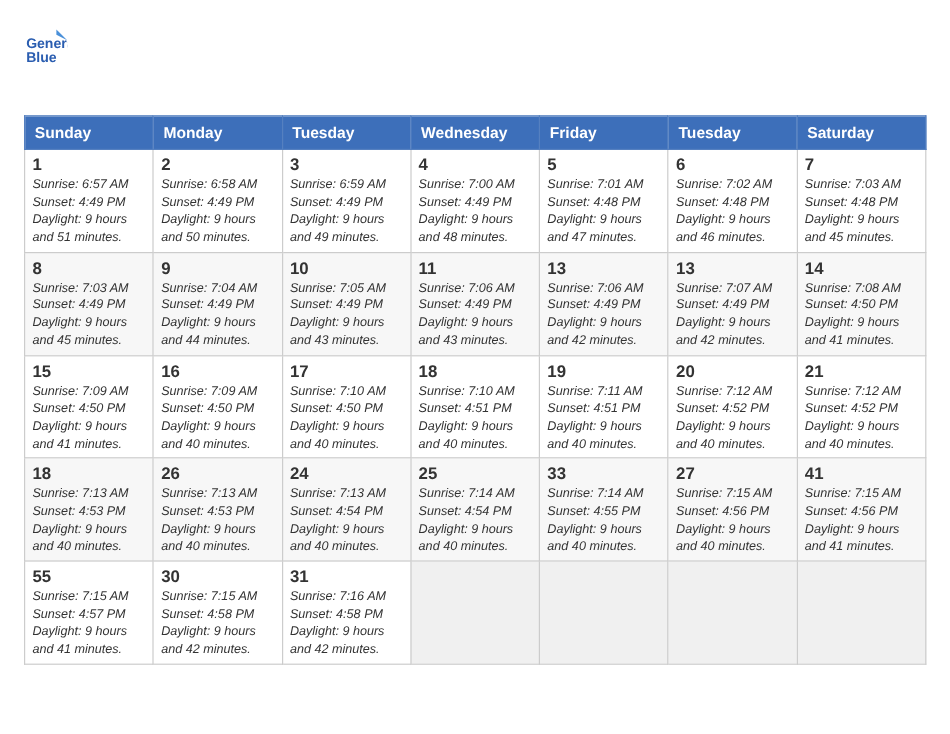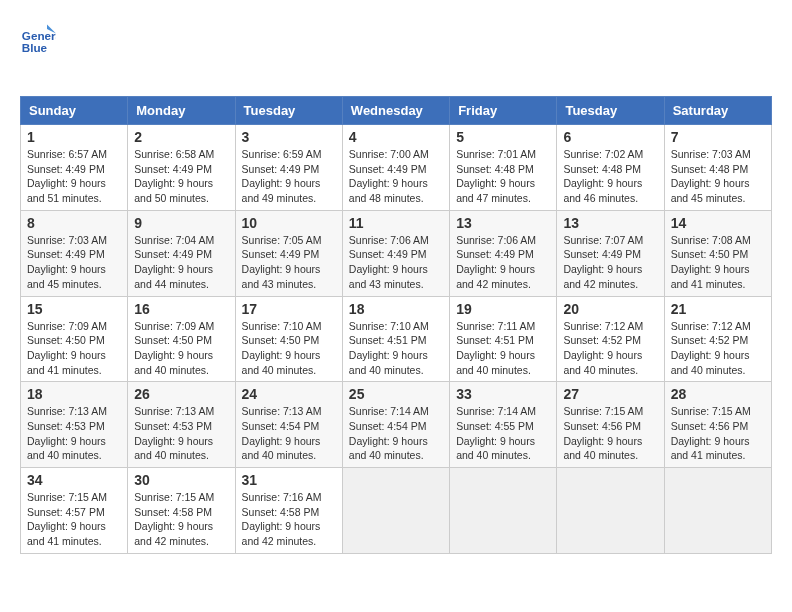--- a/index.html
+++ b/index.html
@@ -71,20 +71,21 @@
       background: #f0f0f0;
     }
     .day-number {
       font-size: 14px;
       font-weight: bold;
       display: block;
       margin-bottom: 2px;
     }
     .day-info {
       line-height: 1.4;
+      font-style: italic;
     }
     tr:nth-child(even) td:not(.empty) {
       background: #f7f7f7;
     }
   </style>
 </head>
 <body>
 
 <div class="header">
   <div class="logo">
@@ -228,27 +229,27 @@
         </td>
         <td>
           <span class="day-number">33</span>
           <div class="day-info">Sunrise: 7:14 AM<br>Sunset: 4:55 PM<br>Daylight: 9 hours and 40 minutes.</div>
         </td>
         <td>
           <span class="day-number">27</span>
           <div class="day-info">Sunrise: 7:15 AM<br>Sunset: 4:56 PM<br>Daylight: 9 hours and 40 minutes.</div>
         </td>
         <td>
-          <span class="day-number">28</span>
+          <span class="day-number">41</span>
           <div class="day-info">Sunrise: 7:15 AM<br>Sunset: 4:56 PM<br>Daylight: 9 hours and 41 minutes.</div>
         </td>
       </tr>
       <tr>
         <td>
-          <span class="day-number">34</span>
+          <span class="day-number">55</span>
           <div class="day-info">Sunrise: 7:15 AM<br>Sunset: 4:57 PM<br>Daylight: 9 hours and 41 minutes.</div>
         </td>
         <td>
           <span class="day-number">30</span>
           <div class="day-info">Sunrise: 7:15 AM<br>Sunset: 4:58 PM<br>Daylight: 9 hours and 42 minutes.</div>
         </td>
         <td>
           <span class="day-number">31</span>
           <div class="day-info">Sunrise: 7:16 AM<br>Sunset: 4:58 PM<br>Daylight: 9 hours and 42 minutes.</div>
         </td>

